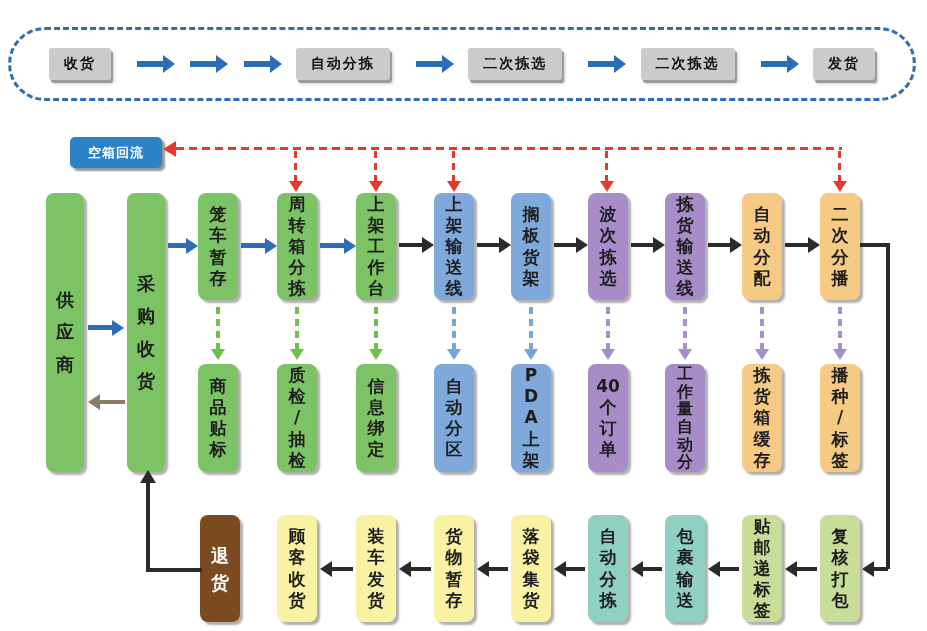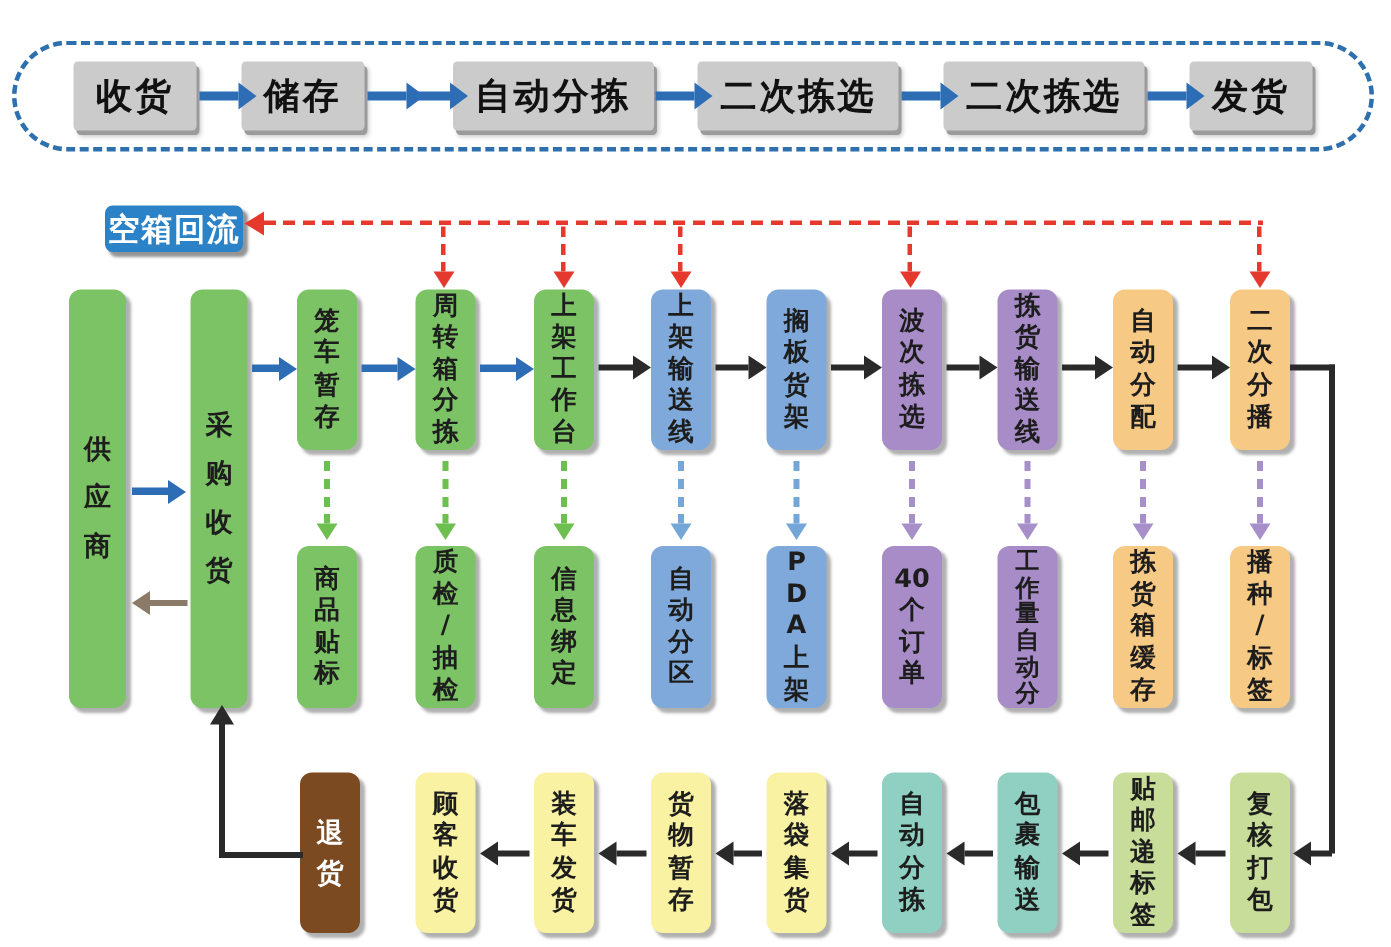--- a/index.html
+++ b/index.html
@@ -2,21 +2,21 @@
 <html style="--green_box: #7cc365; --blue_box: #7ea9da; --purple_box: #a78cc8; --orange_box: #f6c985; --yellow_box: #f8f2a2; --teal_box: #8fd0c2; --lightgreen_box: #c8dd99; --brown_box: #7b4a20; --gray_box: #cbcbcb; --gray_box_shadow: #9b9b9b; --return_box: #2c82c6; --strip_border: #2e6fad; --arrow_blue: #2d6db5; --arrow_black: #2a2a2a; --arrow_gray: #8b7a67; --arrow_red: #e6392d; --dash_green: #6dbf4f; --dash_blue: #74a7d8; --dash_purple: #a78fc9; --text_dark: #1d1d1d; --text_light: #ffffff;"><head>
 <meta charset="utf-8">
 <style>
   html,body{margin:0;padding:0;background:#ffffff;font-family:"DejaVu Sans","Liberation Sans",sans-serif;}
   .canvas{position:relative;width:927px;height:631px;background:#ffffff;overflow:hidden;}
 
   
   .strip{position:absolute;left:8px;top:27px;width:908px;height:74px;box-sizing:border-box;
          border:3px dashed var(--strip_border);border-radius:38px;
          display:flex;align-items:center;justify-content:space-between;padding:0 38px;}
-  .step{background:var(--gray_box);color:#111;font-weight:bold;font-size:24px;letter-spacing:2px;
+  .step{background:var(--gray_box);color:#111;font-weight:bold;font-size:14px;letter-spacing:2px;
         padding:7px 15px;border-radius:3px;white-space:nowrap;
         box-shadow:2px 3px 0 var(--gray_box_shadow),3px 4px 3px rgba(0,0,0,.2);}
   .fa-r{width:26px;height:6px;background:var(--arrow_blue);position:relative;flex:none;margin:0 1px;}
   .fa-r::after{content:"";position:absolute;left:100%;top:50%;transform:translateY(-50%);
         border-left:12px solid var(--arrow_blue);border-top:9px solid transparent;border-bottom:9px solid transparent;}
 
   
   .node{position:absolute;border-radius:8px;display:flex;align-items:center;justify-content:center;
         text-align:center;font-weight:bold;color:var(--text_dark);font-size:17px;line-height:1.24;
         white-space:pre-line;box-shadow:3px 3px 2px rgba(80,80,80,.45);}
@@ -24,21 +24,21 @@
   .tight{font-size:16px;line-height:1.1;}
   .c-green{background:var(--green_box);}
   .c-blue{background:var(--blue_box);}
   .c-purple{background:var(--purple_box);}
   .c-orange{background:var(--orange_box);}
   .c-yellow{background:var(--yellow_box);}
   .c-teal{background:var(--teal_box);}
   .c-lgreen{background:var(--lightgreen_box);}
   .c-brown{background:var(--brown_box);color:var(--text_light);line-height:1.5;font-size:18px;}
   .return-box{position:absolute;background:var(--return_box);color:var(--text_light);font-weight:bold;
-        font-size:21px;letter-spacing:1px;border-radius:5px;display:flex;align-items:center;justify-content:center;
+        font-size:13px;letter-spacing:1px;border-radius:5px;display:flex;align-items:center;justify-content:center;
         box-shadow:3px 3px 2px rgba(60,60,60,.55);}
 
   
   .harrow{position:absolute;height:4px;background:currentColor;}
   .harrow.thick{height:5px;}
   .harrow.right::after{content:"";position:absolute;left:100%;top:50%;transform:translateY(-50%);
         border-left:12px solid currentColor;border-top:8px solid transparent;border-bottom:8px solid transparent;}
   .harrow.left::after{content:"";position:absolute;right:100%;top:50%;transform:translateY(-50%);
         border-right:12px solid currentColor;border-top:8px solid transparent;border-bottom:8px solid transparent;}
   .blue{color:var(--arrow_blue);}
@@ -63,21 +63,20 @@
         border-right:13px solid currentColor;border-top:8px solid transparent;border-bottom:8px solid transparent;}
 </style>
 </head>
 <body>
 
 <div class="canvas">
 
   <div class="strip">
     <div class="step">收货</div>
     <div class="fa-r"></div>
-    <div class="step">储存</div>
     <div class="fa-r"></div>
     <div class="fa-r"></div>
     <div class="step">自动分拣</div>
     <div class="fa-r"></div>
     <div class="step">二次拣选</div>
     <div class="fa-r"></div>
     <div class="step">二次拣选</div>
     <div class="fa-r"></div>
     <div class="step">发货</div>
   </div>

